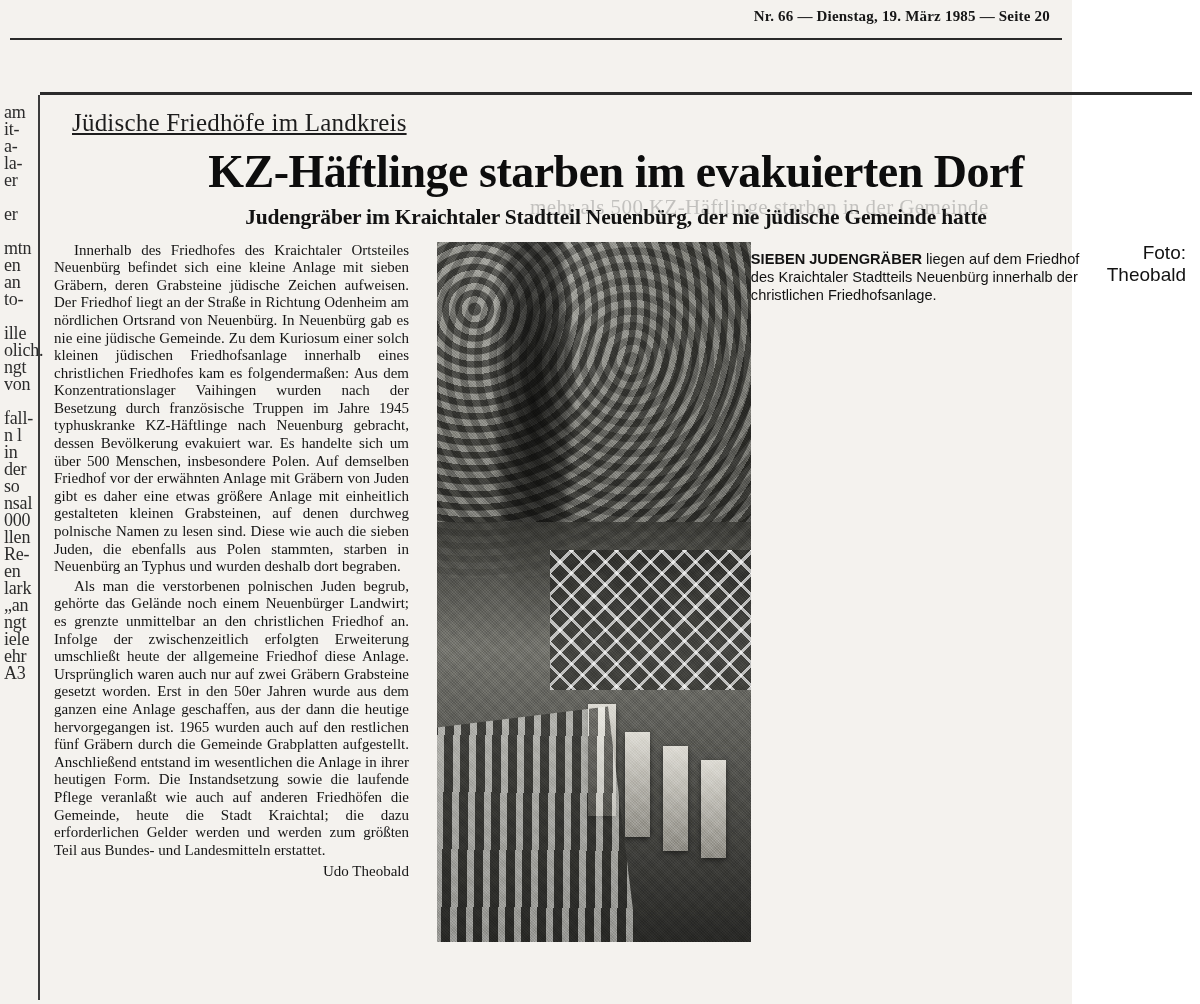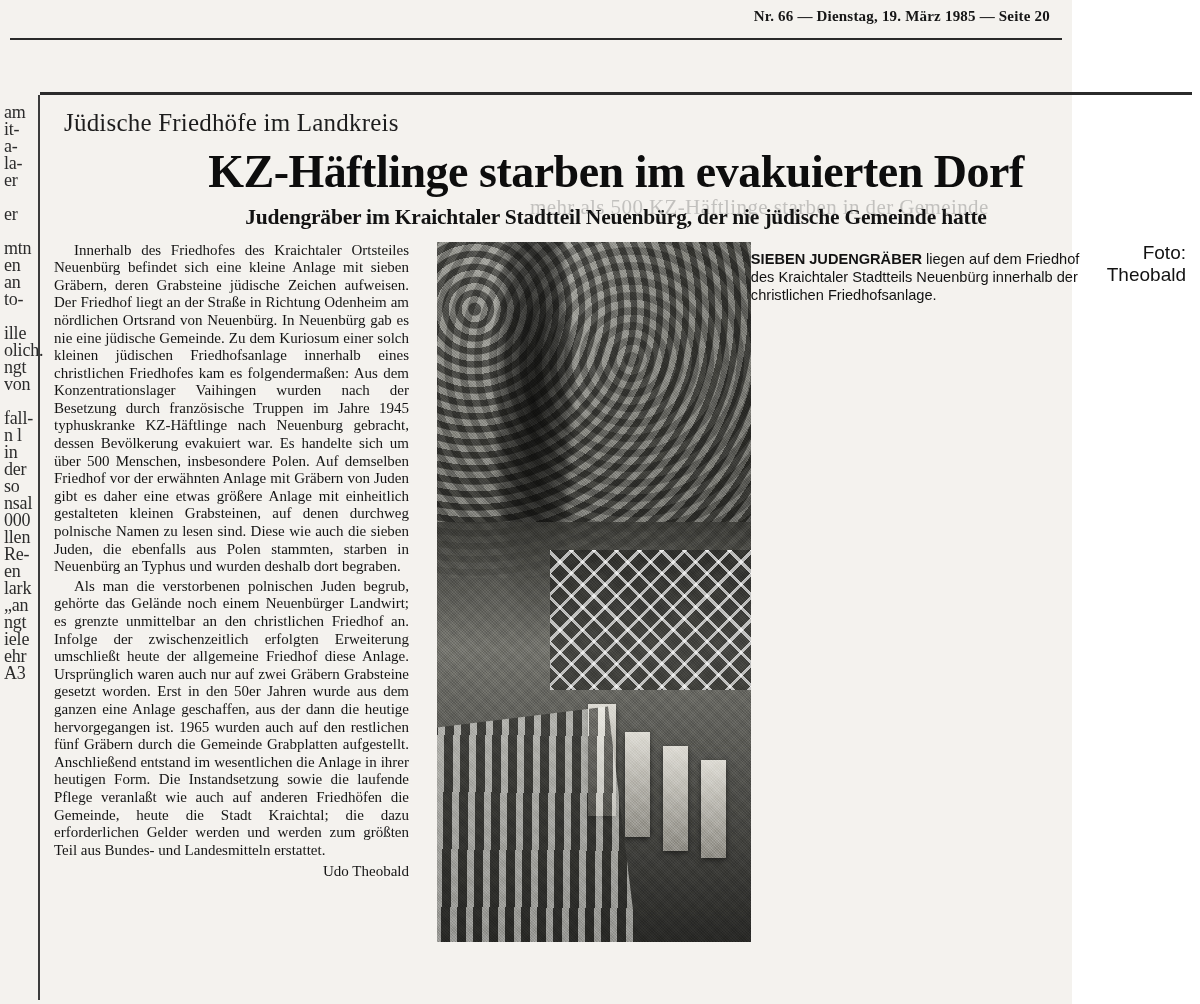--- a/index.html
+++ b/index.html
@@ -70,25 +70,26 @@
     position: absolute;
     left: 40px;
     top: 92px;
     width: 1152px;
     height: 906px;
     border-top: 3px solid #2b2b2b;
     padding-top: 4px;
     box-sizing: border-box;
   }
   .kicker {
-    margin: 10px 0 0 24px;
+    margin: 10px 0 0 32px;
     font-size: 25px;
     font-family: "Liberation Serif", serif;
     color: #1d1d1d;
     letter-spacing: 0.2px;
+    text-decoration: underline;
   }
   .ghost {
     position: absolute;
     left: 490px;
     top: 100px;
     font-size: 21px;
     color: rgba(80,80,80,0.30);
     letter-spacing: 0.4px;
     font-family: "Liberation Serif", serif;
     pointer-events: none;

